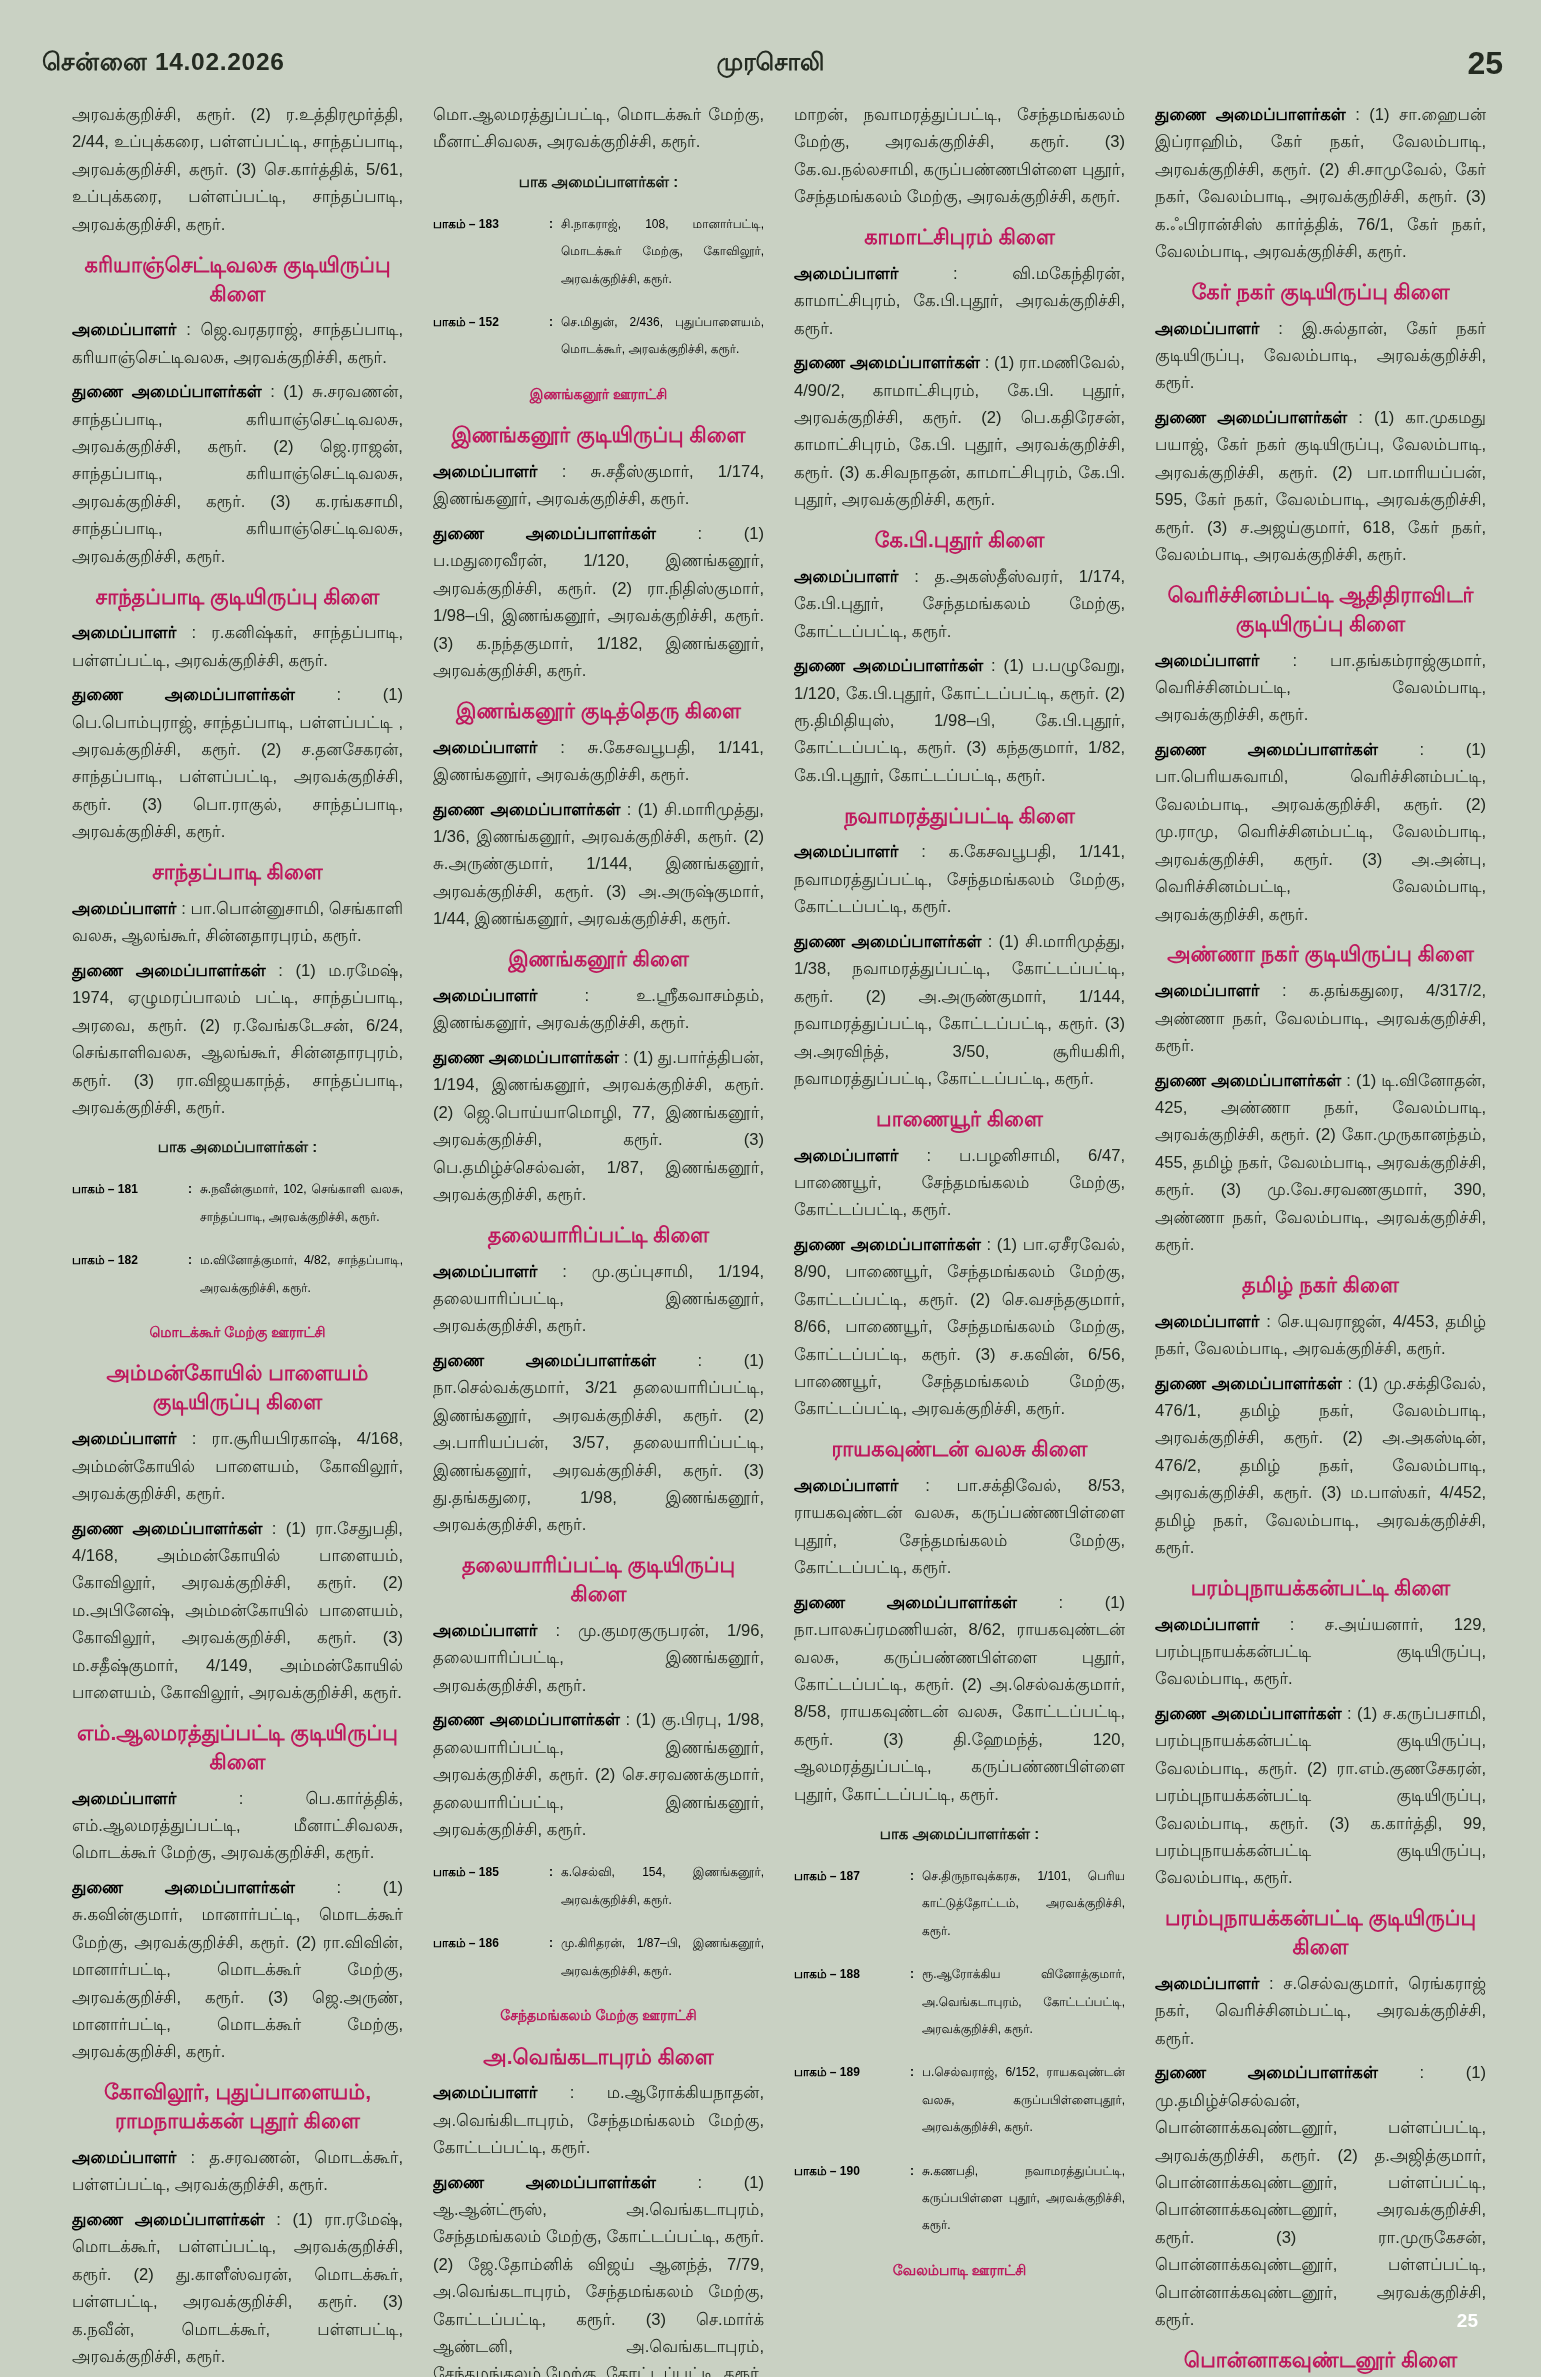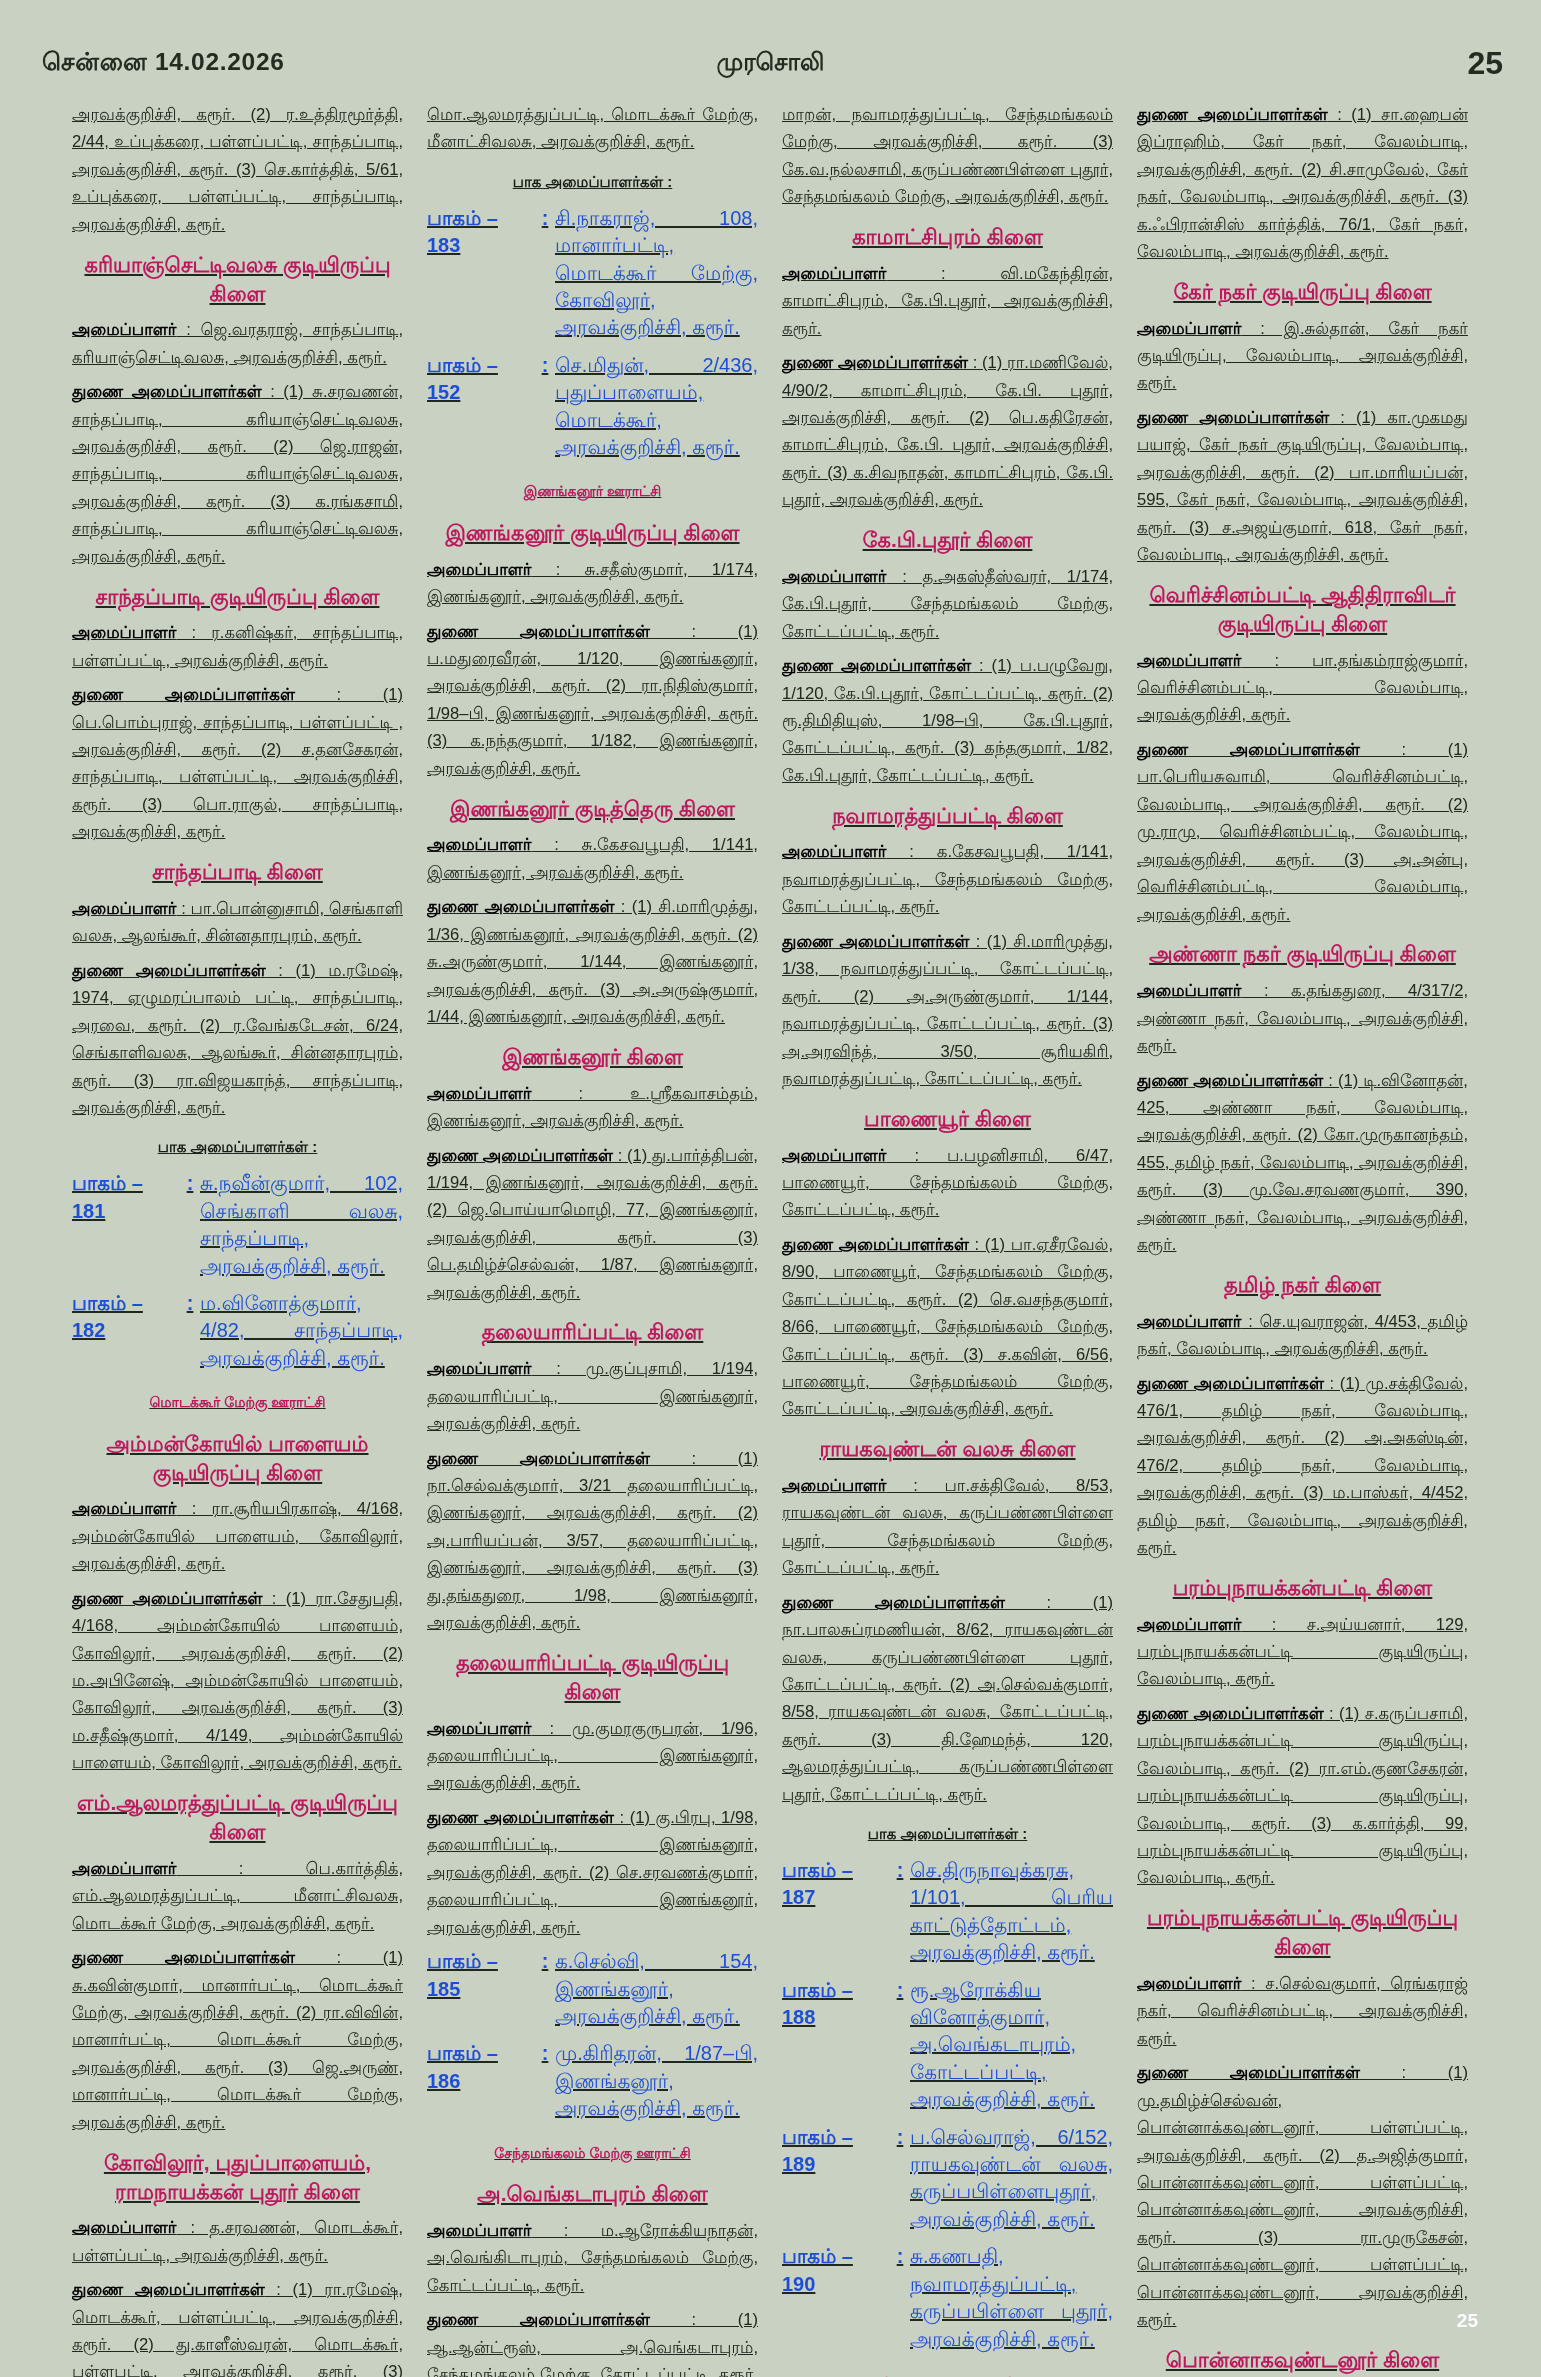--- a/index.html
+++ b/index.html
@@ -12,21 +12,21 @@
   .page{position:relative;width:1541px;height:2377px;}
   header{
     position:absolute;top:38px;left:0;right:0;height:51px;
     display:flex;align-items:center;
   }
   .hdr-left{position:absolute;left:42px;font-size:24.5px;font-weight:bold;color:#242b21;letter-spacing:0.7px;}
   .hdr-center{position:absolute;left:0;right:0;text-align:center;font-size:24px;font-weight:bold;color:#242b21;}
   .hdr-right{position:absolute;right:38px;font-size:32px;font-weight:bold;color:#242b21;}
   main.cols{
     position:absolute;top:101px;left:72px;right:55px;bottom:0;
-    display:flex;gap:24px;overflow:hidden;text-decoration:underline;
+    display:flex;gap:30px;overflow:hidden;
   }
   .col{width:331px;flex:0 0 331px;overflow:hidden;}
   .col p.body{
     margin:0 0 7.2px 0;
     font-size:16.6px;line-height:27.4px;text-align:justify;
     color:#20271e;
   }
   .col p.body strong{font-weight:bold;color:#000000;}
   h3.hr{
     margin:11.5px 0 8.7px 0;text-align:center;
@@ -35,22 +35,22 @@
   h2.hw{
     margin:16px 0 10px 0;text-align:center;
     font-size:14px;line-height:29px;font-weight:bold;color:#be185d;
     text-shadow:0 0 0.7px rgba(0,0,0,0.08);
   }
   h4.hs{
     margin:13px 0 10px 0;text-align:center;
     font-size:15px;line-height:26px;font-weight:bold;color:#161c14;
   }
   .part{
-    display:flex;margin:4px 0 10px 0;
-    font-size:20px;line-height:27.4px;color:#1d4ed8;
+    display:flex;margin:16px 0 10px 0;
+    font-size:12px;line-height:27.4px;color:#000000;
   }
   .part .plabel{flex:0 0 108px;font-weight:bold;}
   .part .pcolon{flex:0 0 20px;font-weight:bold;text-align:center;}
   .part .ptext{flex:1;text-align:justify;}
   .folio{
     position:absolute;right:63px;bottom:45px;
     font-size:19px;font-weight:bold;color:#ffffff;
   }
 </style>
 </head>

